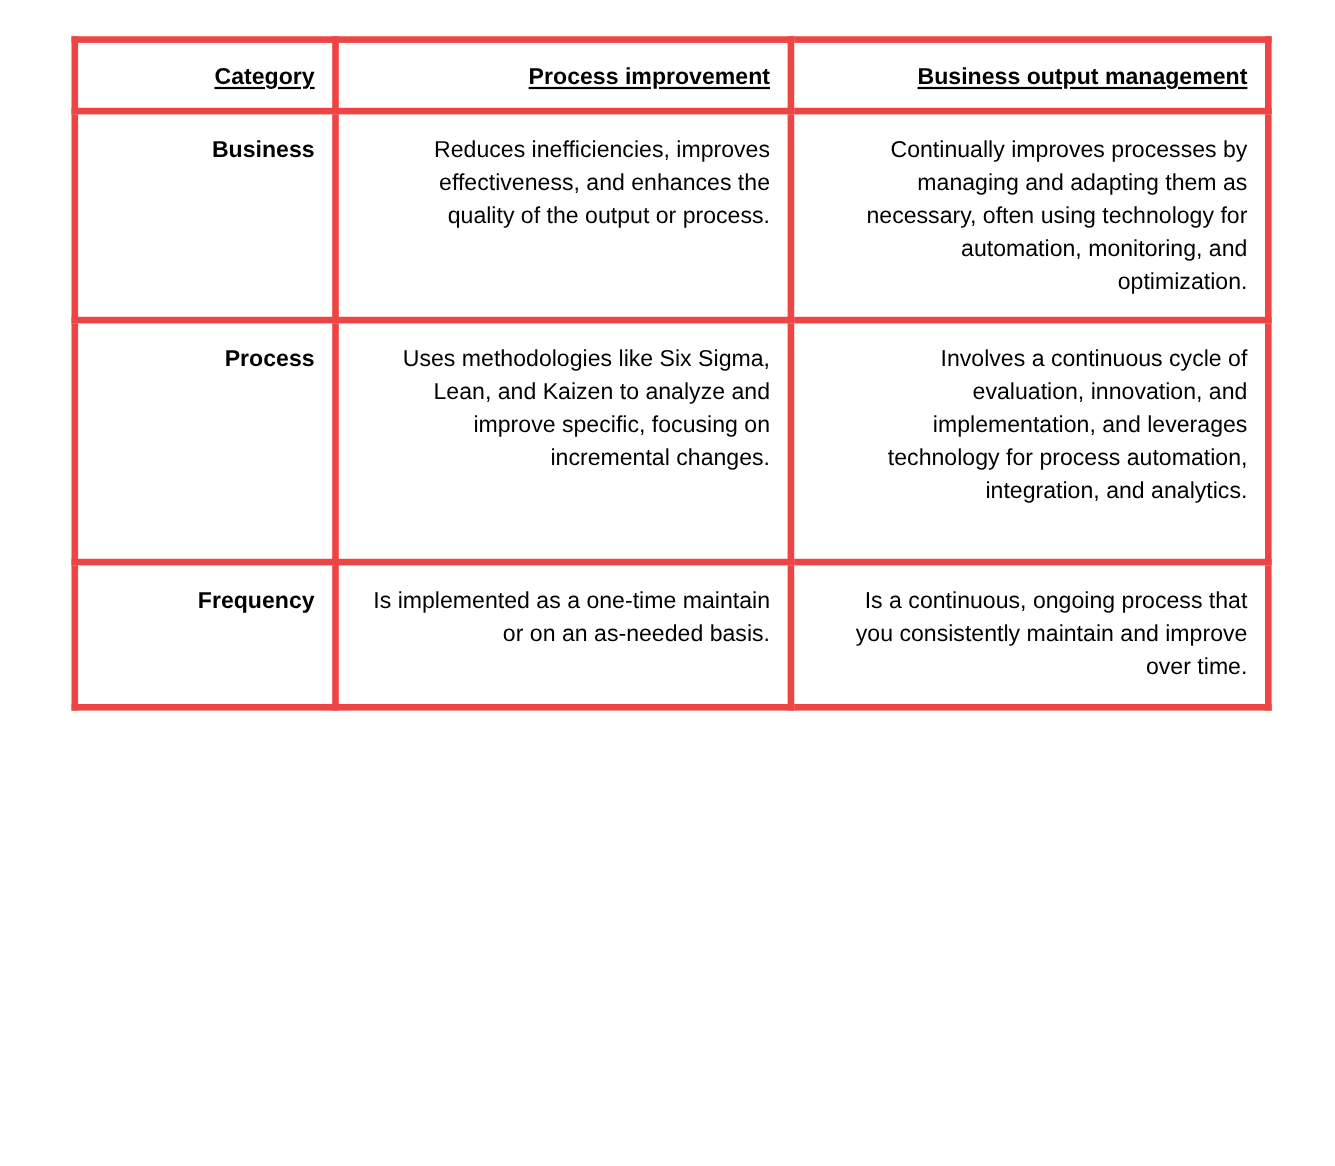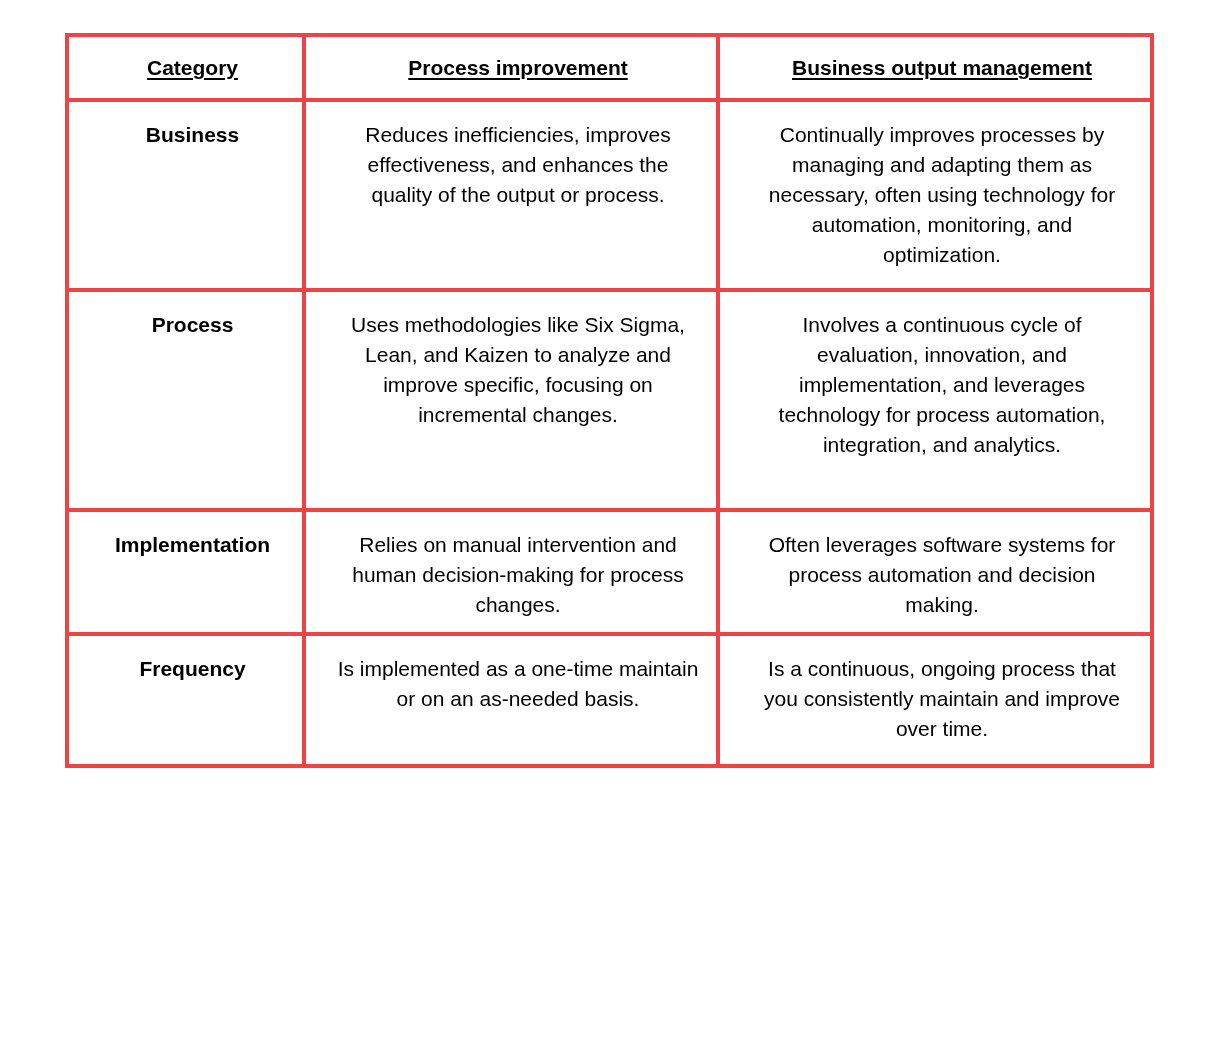--- a/index.html
+++ b/index.html
@@ -22,23 +22,23 @@
     top: 33px;
     width: 1085px;
     border-collapse: collapse;
     table-layout: fixed;
     border: 2px solid #d9d9e0;
   }
   col.c1 { width: 237px; }
   col.c2 { width: 414px; }
   col.c3 { width: 434px; }
   th, td {
-    border: 4px solid #ef4444;
+    border: 6px solid #ef4444;
     vertical-align: top;
-    text-align: center;
+    text-align: right;
     padding: 18px 16px 10px 30px;
     font-size: 21px;
     line-height: 30px;
     font-weight: 400;
     overflow: hidden;
   }
   tr.header-row { height: 65px; }
   tr.header-row th {
     font-weight: 700;
     text-decoration: underline;
@@ -76,25 +76,20 @@
       <tr class="r-purpose">
         <td class="cat">Business</td>
         <td>Reduces inefficiencies, improves effectiveness, and enhances the quality of the output or process.</td>
         <td>Continually improves processes by managing and adapting them as necessary, often using technology for automation, monitoring, and optimization.</td>
       </tr>
       <tr class="r-approach">
         <td class="cat">Process</td>
         <td>Uses methodologies like Six Sigma, Lean, and Kaizen to analyze and improve specific, focusing on incremental changes.</td>
         <td>Involves a continuous cycle of evaluation, innovation, and implementation, and leverages technology for process automation, integration, and analytics.</td>
       </tr>
-      <tr class="r-implementation">
-        <td class="cat">Implementation</td>
-        <td>Relies on manual intervention and human decision-making for process changes.</td>
-        <td>Often leverages software systems for process automation and decision making.</td>
-      </tr>
       <tr class="r-frequency">
         <td class="cat">Frequency</td>
         <td>Is implemented as a one-time maintain or on an as-needed basis.</td>
         <td>Is a continuous, ongoing process that you consistently maintain and improve over time.</td>
       </tr>
     </tbody>
   </table>
 </div>
 
 </body></html>

